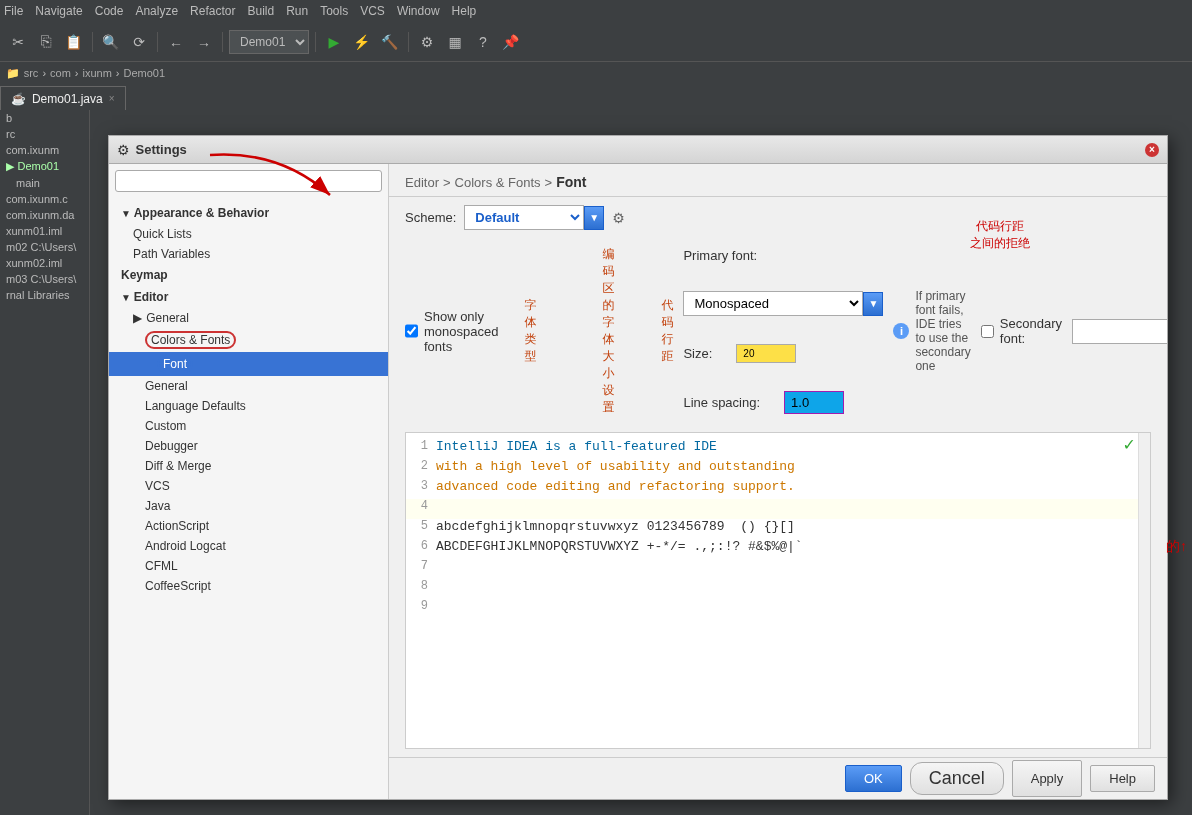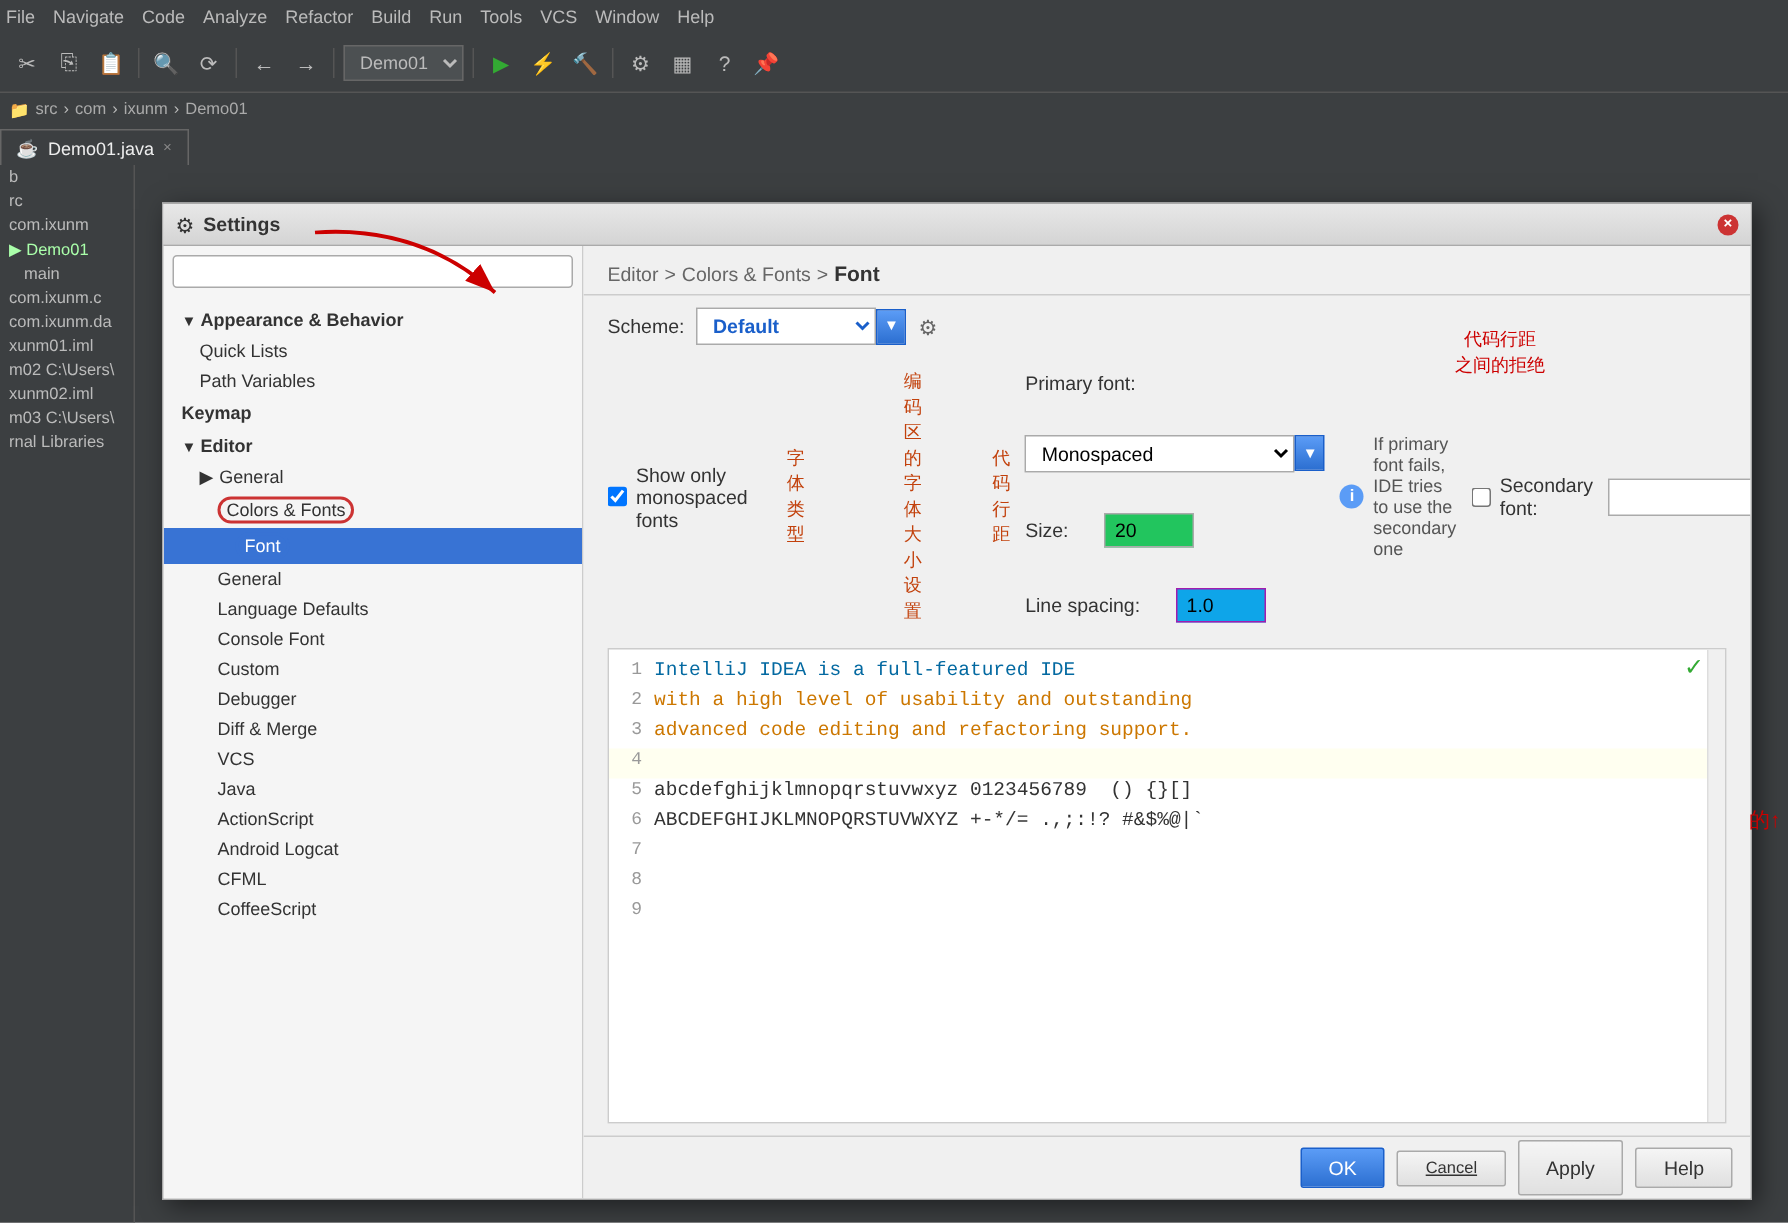--- a/index.html
+++ b/index.html
@@ -354,22 +354,22 @@
       display: flex;
       align-items: center;
       justify-content: center;
       font-size: 10px;
     }
     .size-label { font-size: 13px; color: #333; }
     .size-input {
       width: 60px;
       border: 1px solid #aaa;
       padding: 3px 6px;
-      font-size: 13px;
-      background: #22c55e;
+      font-size: 10px;
+      background: #fde047;
     }
     .line-spacing-label { font-size: 13px; color: #333; }
     .line-spacing-input {
       width: 60px;
       border: 1px solid #a21caf;
       padding: 3px 6px;
       font-size: 13px;
       background: #0ea5e9;
     }
 
@@ -490,24 +490,23 @@
       padding: 5px 18px;
       font-size: 13px;
       cursor: pointer;
       border-radius: 2px;
     }
     .btn-cancel {
       background: linear-gradient(to bottom, #f5f5f5, #e0e0e0);
       border: 1px solid #aaa;
       color: #333;
       padding: 5px 18px;
-      font-size: 11px;
-      cursor: pointer;
-      border-radius: 2px;
-      text-decoration: underline;
+      font-size: 18px;
+      cursor: pointer;
+      border-radius: 12px;
     }
     .btn-apply {
       background: linear-gradient(to bottom, #f5f5f5, #e0e0e0);
       border: 1px solid #aaa;
       color: #333;
       padding: 10px 18px;
       font-size: 13px;
       cursor: pointer;
       border-radius: 2px;
     }
@@ -660,21 +659,20 @@
             <span>General</span>
           </div>
           <div class="tree-item sub">
             <span class="circled">Colors &amp; Fonts</span>
           </div>
           <div class="tree-item sub2 selected">
             <span class="circled" style="border-color:#3873d4;color:white;">Font</span>
           </div>
           <div class="tree-item sub">General</div>
           <div class="tree-item sub">Language Defaults</div>
-          <div class="tree-item sub">Console Font</div>
           <div class="tree-item sub">Custom</div>
           <div class="tree-item sub">Debugger</div>
           <div class="tree-item sub">Diff &amp; Merge</div>
           <div class="tree-item sub">VCS</div>
           <div class="tree-item sub">Java</div>
           <div class="tree-item sub">ActionScript</div>
           <div class="tree-item sub">Android Logcat</div>
           <div class="tree-item sub">CFML</div>
           <div class="tree-item sub">CoffeeScript</div>
         </div>

